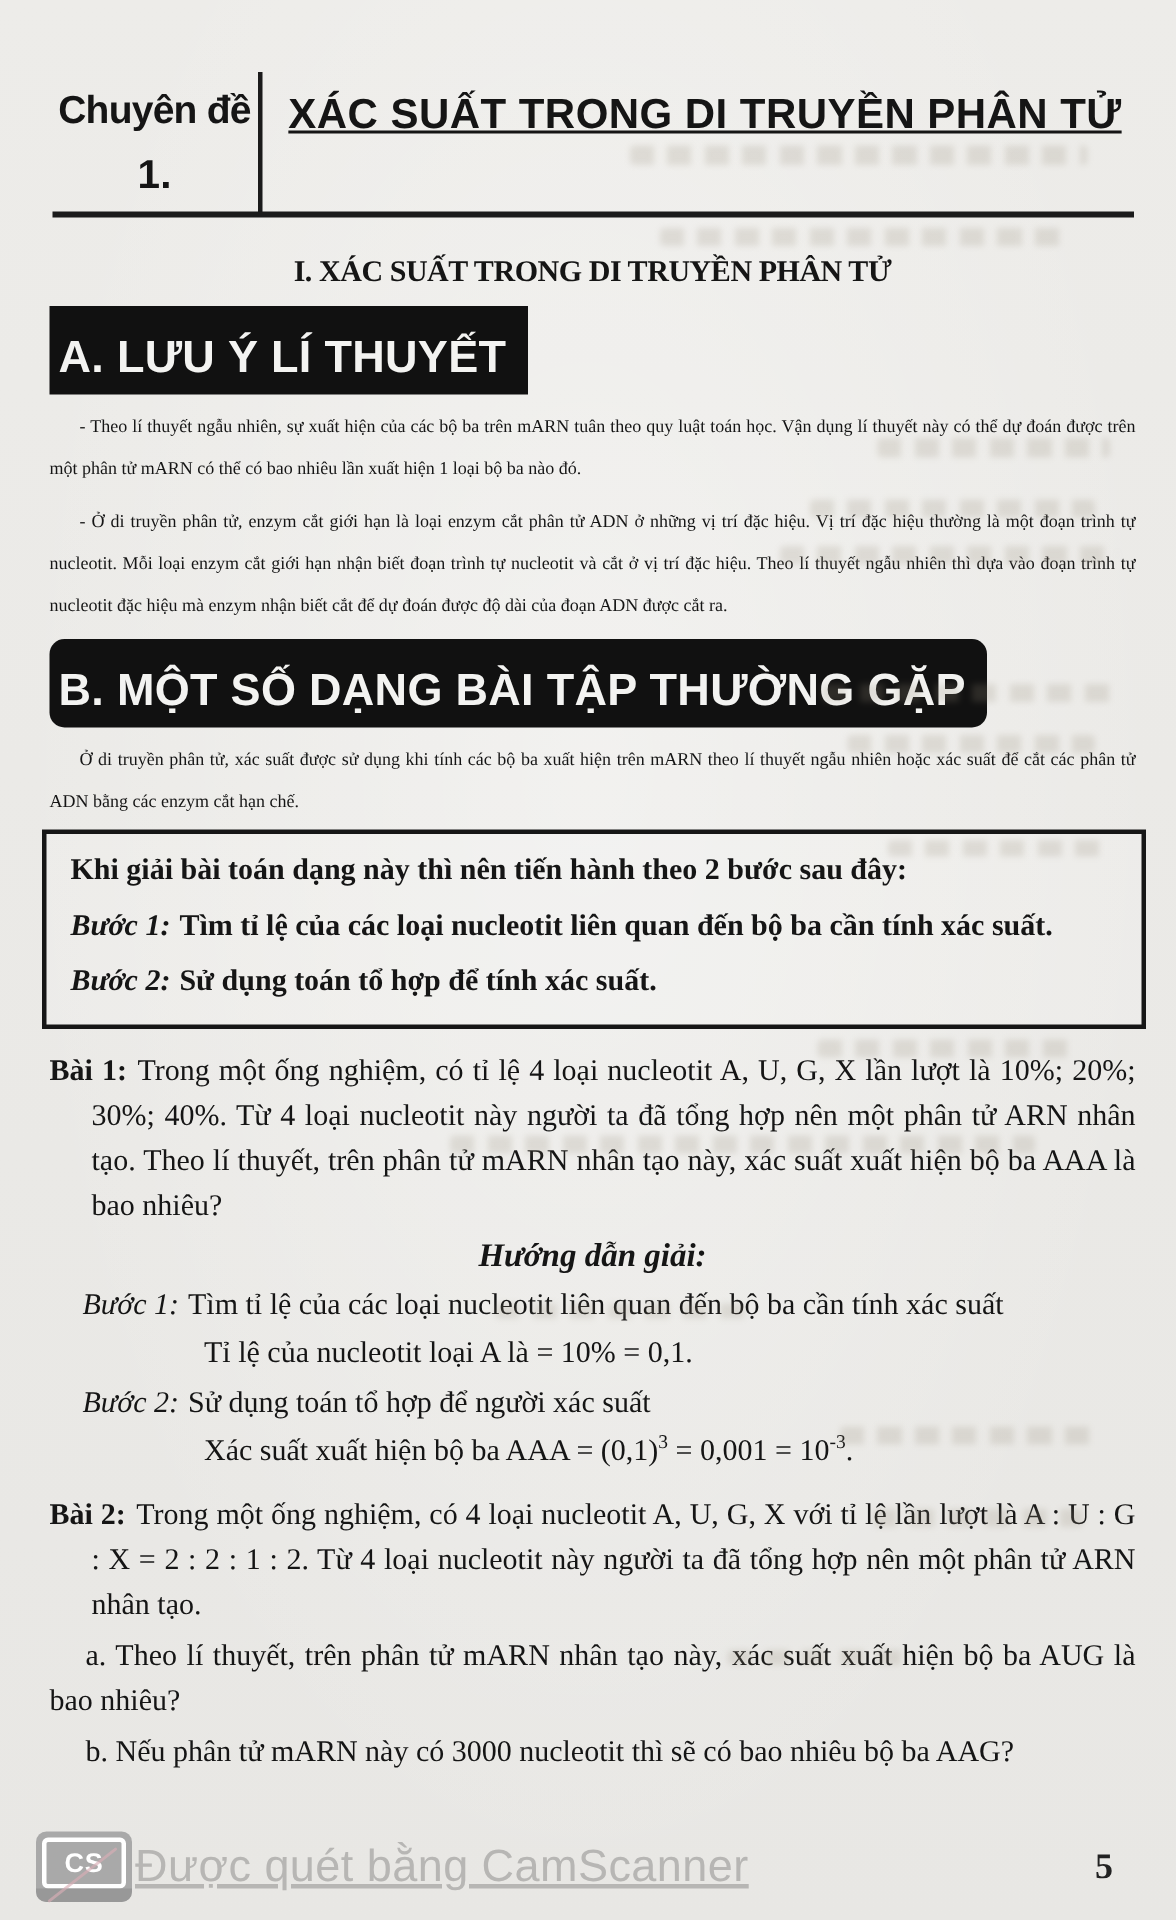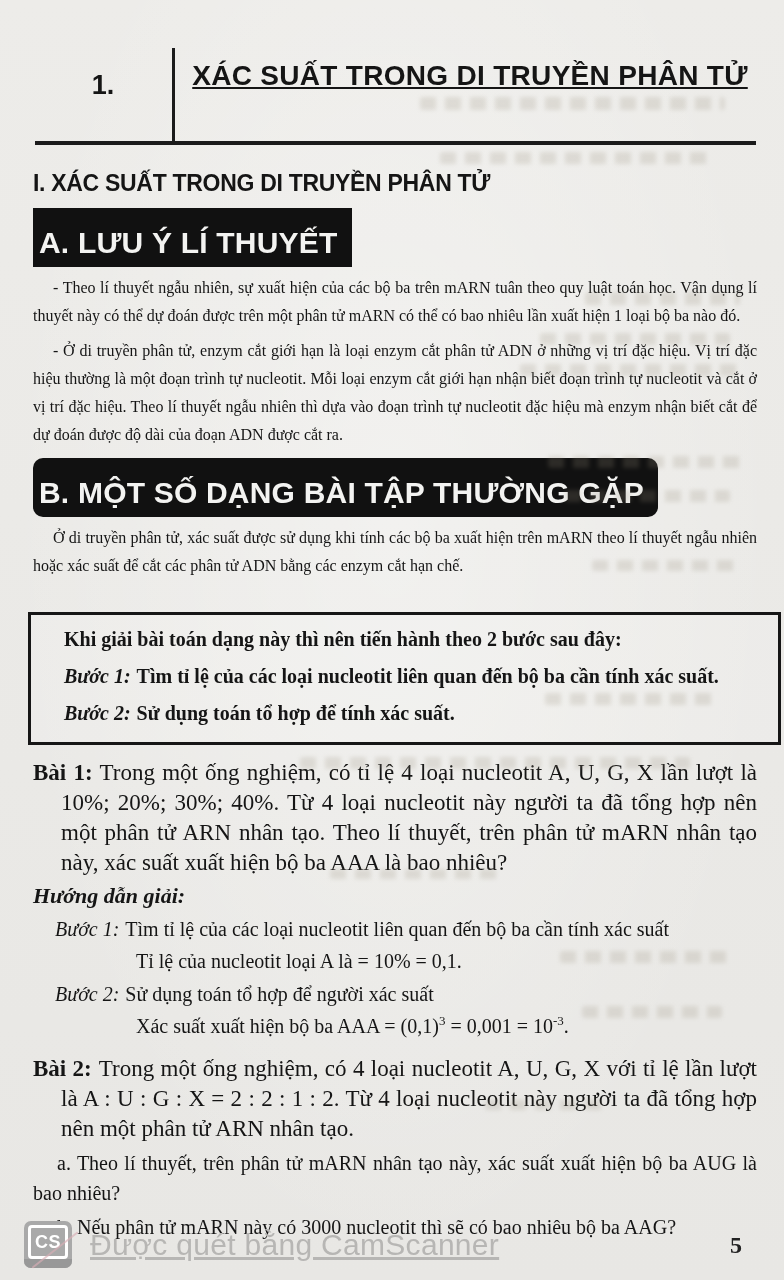--- a/index.html
+++ b/index.html
@@ -30,62 +30,63 @@
     font-family:"Liberation Sans", sans-serif;font-weight:bold;font-size:28px;
     letter-spacing:.3px;line-height:1;text-decoration:underline;
   }
   .hdr-title .line2{margin-top:18px;}
   .hdr-rule{position:absolute;left:35px;top:141px;width:721px;height:4px;background:#1b1b1b;}
 
   
   .content{position:absolute;left:33px;top:0;width:724px;}
   .sec-heading{
     margin:170px 0 0 0;
-    font-family:Liberation Sans, sans-serif;font-weight:bold;font-size:23px;
+    font-family:Liberation Serif, serif;font-weight:bold;font-size:20px;
     letter-spacing:-.3px;
+    text-align:center;
   }
   .black-box{
     display:inline-block;margin-top:11px;
     background:#111;color:#f3f3f1;
     font-family:"Liberation Sans", sans-serif;font-weight:bold;font-size:30px;
     padding:18px 14px 7px 6px;letter-spacing:.2px;
   }
   .black-box.b{margin-top:9px;border-radius:10px;}
   p.body{
-    margin:7px 0 0 0;font-size:16px;line-height:28px;
+    margin:7px 0 0 0;font-size:12px;line-height:28px;
     text-align:justify;text-indent:20px;
   }
   p.body.first{margin-top:7px;}
 
   .method-box{
-    margin:32px 0 0 -5px;width:704px;
+    margin:5px 0 0 -5px;width:704px;
     border:3px solid #161616;
-    padding:6px 10px 10px 33px;
+    padding:6px 10px 10px 16px;
     font-weight:bold;font-size:20px;line-height:37px;
     background:rgba(255,255,255,.12);
   }
   .step-label{font-style:italic;margin-right:6px;}
 
   .exercise{
-    margin:13px 0 0 0;font-size:23px;line-height:30px;text-align:justify;
+    margin:13px 0 0 0;font-size:20px;line-height:30px;text-align:justify;
     padding-left:28px;text-indent:-28px;
   }
   .exercise .ex-label{font-weight:bold;margin-right:7px;}
   .sol-heading{
-    margin:3px 0 0 0;
+    margin:3px 0 0 0;text-align:center;
     font-weight:bold;font-style:italic;font-size:22px;line-height:30px;
   }
   .sol-line{margin:4px 0 0 22px;font-size:20px;line-height:29px;}
   .sol-detail{margin:3px 0 0 103px;font-size:20px;line-height:29px;}
   sup{font-size:13px;line-height:0;}
   .ex-item{margin:4px 0 0 0;font-size:20px;line-height:30px;text-align:justify;text-indent:24px;}
 
   
   .cs-logo{
-    position:absolute;left:24px;top:1221px;width:48px;height:47px;
+    position:absolute;left:24px;top:1221px;width:64px;height:47px;
     background:#a9a9a9;border-radius:7px;
   }
   .cs-logo .inner{
     position:absolute;left:4px;top:4px;right:4px;height:28px;
     border:3px solid #fff;border-radius:4px;
     color:#fff;font-family:"Liberation Sans", sans-serif;font-weight:bold;font-size:18px;
     display:flex;align-items:center;justify-content:center;letter-spacing:.5px;
   }
   .cs-logo .lip{position:absolute;left:0;right:0;bottom:0;height:9px;background:#989898;border-radius:0 0 7px 7px;}
   .watermark{
@@ -107,20 +108,21 @@
     position:absolute;left:26px;top:1249px;width:58px;height:2px;
     background:#d9adb5;opacity:.65;transform:rotate(-38deg);border-radius:2px;pointer-events:none;
   }
 </style>
 </head>
 <body>
 
 <div class="page">
 
   <div class="hdr-left">
+    <div class="topic">Chuyên đề</div>
     <div class="num">1.</div>
   </div>
   <div class="hdr-divider"></div>
   <div class="hdr-title">
     <div class="line1">XÁC SUẤT TRONG DI TRUYỀN PHÂN TỬ</div>
   </div>
   <div class="hdr-rule"></div>
 
   <div class="content">
 

